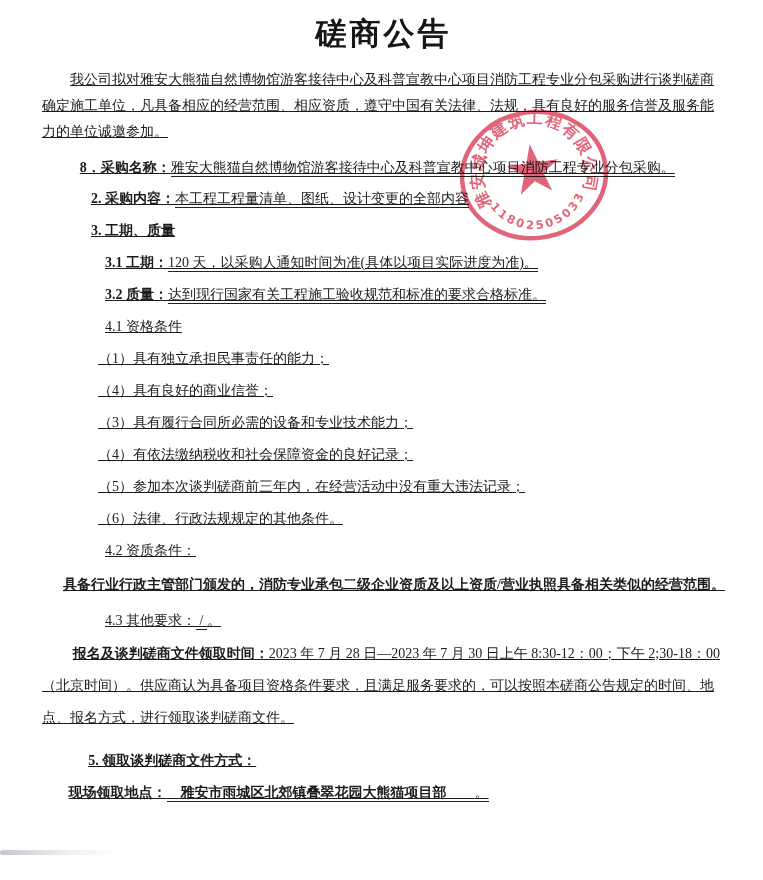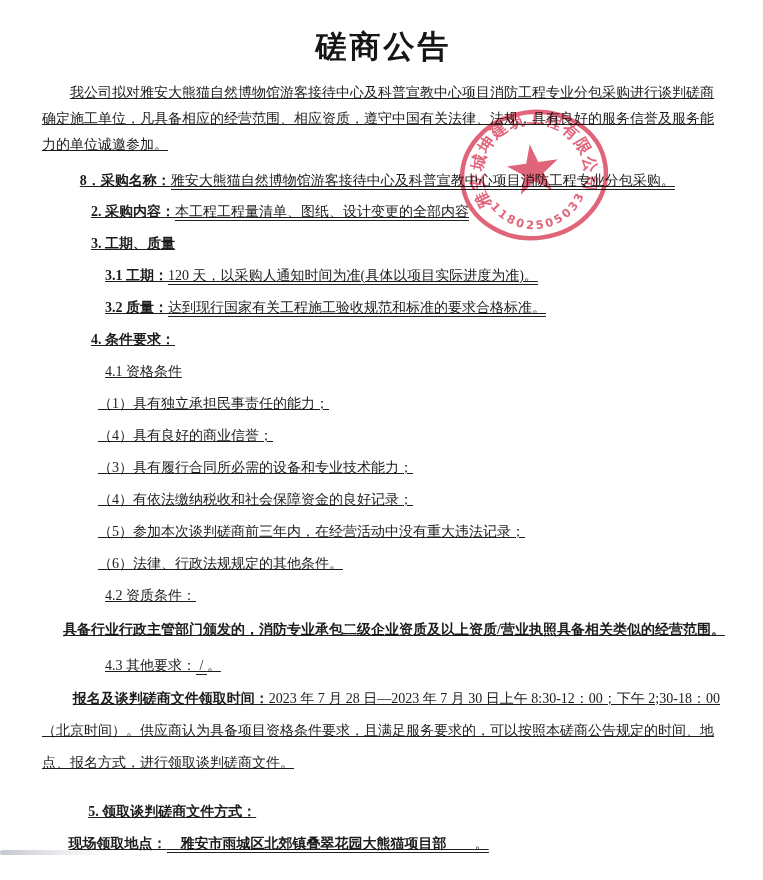--- a/index.html
+++ b/index.html
@@ -1,26 +1,26 @@
 <!DOCTYPE html>
 <html><head>
 <meta charset="utf-8">
 <style>
   html,body{margin:0;padding:0;background:#ffffff;}
   body{width:763px;height:880px;position:relative;overflow:hidden;
        font-family:"Liberation Serif","DejaVu Serif",serif;color:#1c1c1c;}
   .page{position:relative;padding:6px 38px 0 42px;}
-  h1.doc-title{margin:20px 0 14px;text-align:center;font-size:31px;line-height:40px;
+  h1.doc-title{margin:7px 0 14px;text-align:center;font-size:31px;line-height:40px;
        font-weight:bold;letter-spacing:3px;
        font-family:"DejaVu Sans","Liberation Sans",sans-serif;color:#161616;}
   p{margin:0 0 2px;font-size:14px;line-height:30px;text-decoration:underline;}
   p.intro{line-height:26px;margin-bottom:6px;}
   p.wrap2{line-height:33px;margin-bottom:0;}
   p.qtext{line-height:34px;margin-bottom:4px;font-weight:bold;}
-  p.bigpara{line-height:32px;margin-bottom:18px;}
+  p.bigpara{line-height:32px;margin-bottom:12px;}
   .b{font-weight:bold;}
   .u{border-bottom:1.6px solid #222;padding-bottom:1px;}
   .ti2{text-indent:2em;}
   .ti15{text-indent:1.5em;}
   .ti19{text-indent:1.9em;}
   .ti22{text-indent:2.2em;}
   .ti27{text-indent:2.7em;}
   .ti33{text-indent:3.3em;}
   .ti35{text-indent:3.5em;}
   .ti4{text-indent:4em;}
@@ -46,21 +46,20 @@
   <p class="wrap2 ti27"><span class="b">8．采购名称：</span><span class="u">雅安大熊猫自然博物馆游客接待中心及科普宣教中心项目消防工程专业分包采购。</span></p>
 
   <p class="ti35"><span class="b">2. 采购内容：</span><span class="u">本工程工程量清单、图纸、设计变更的全部内容</span></p>
 
   <p class="ti35 b">3. 工期、质量</p>
 
   <p class="ti45"><span class="b">3.1 工期：</span><span class="u">120 天，以采购人通知时间为准(具体以项目实际进度为准)。</span></p>
 
   <p class="ti45"><span class="b">3.2 质量：</span><span class="u">达到现行国家有关工程施工验收规范和标准的要求合格标准。</span></p>
 
-  <p class="ti35 b">4. 条件要求：</p>
 
   <p class="ti45 sp-above">4.1 资格条件</p>
 
   <p class="ti4">（1）具有独立承担民事责任的能力；</p>
   <p class="ti4">（4）具有良好的商业信誉；</p>
   <p class="ti4">（3）具有履行合同所必需的设备和专业技术能力；</p>
   <p class="ti4">（4）有依法缴纳税收和社会保障资金的良好记录；</p>
   <p class="ti4">（5）参加本次谈判磋商前三年内，在经营活动中没有重大违法记录；</p>
   <p class="ti4">（6）法律、行政法规规定的其他条件。</p>
 

